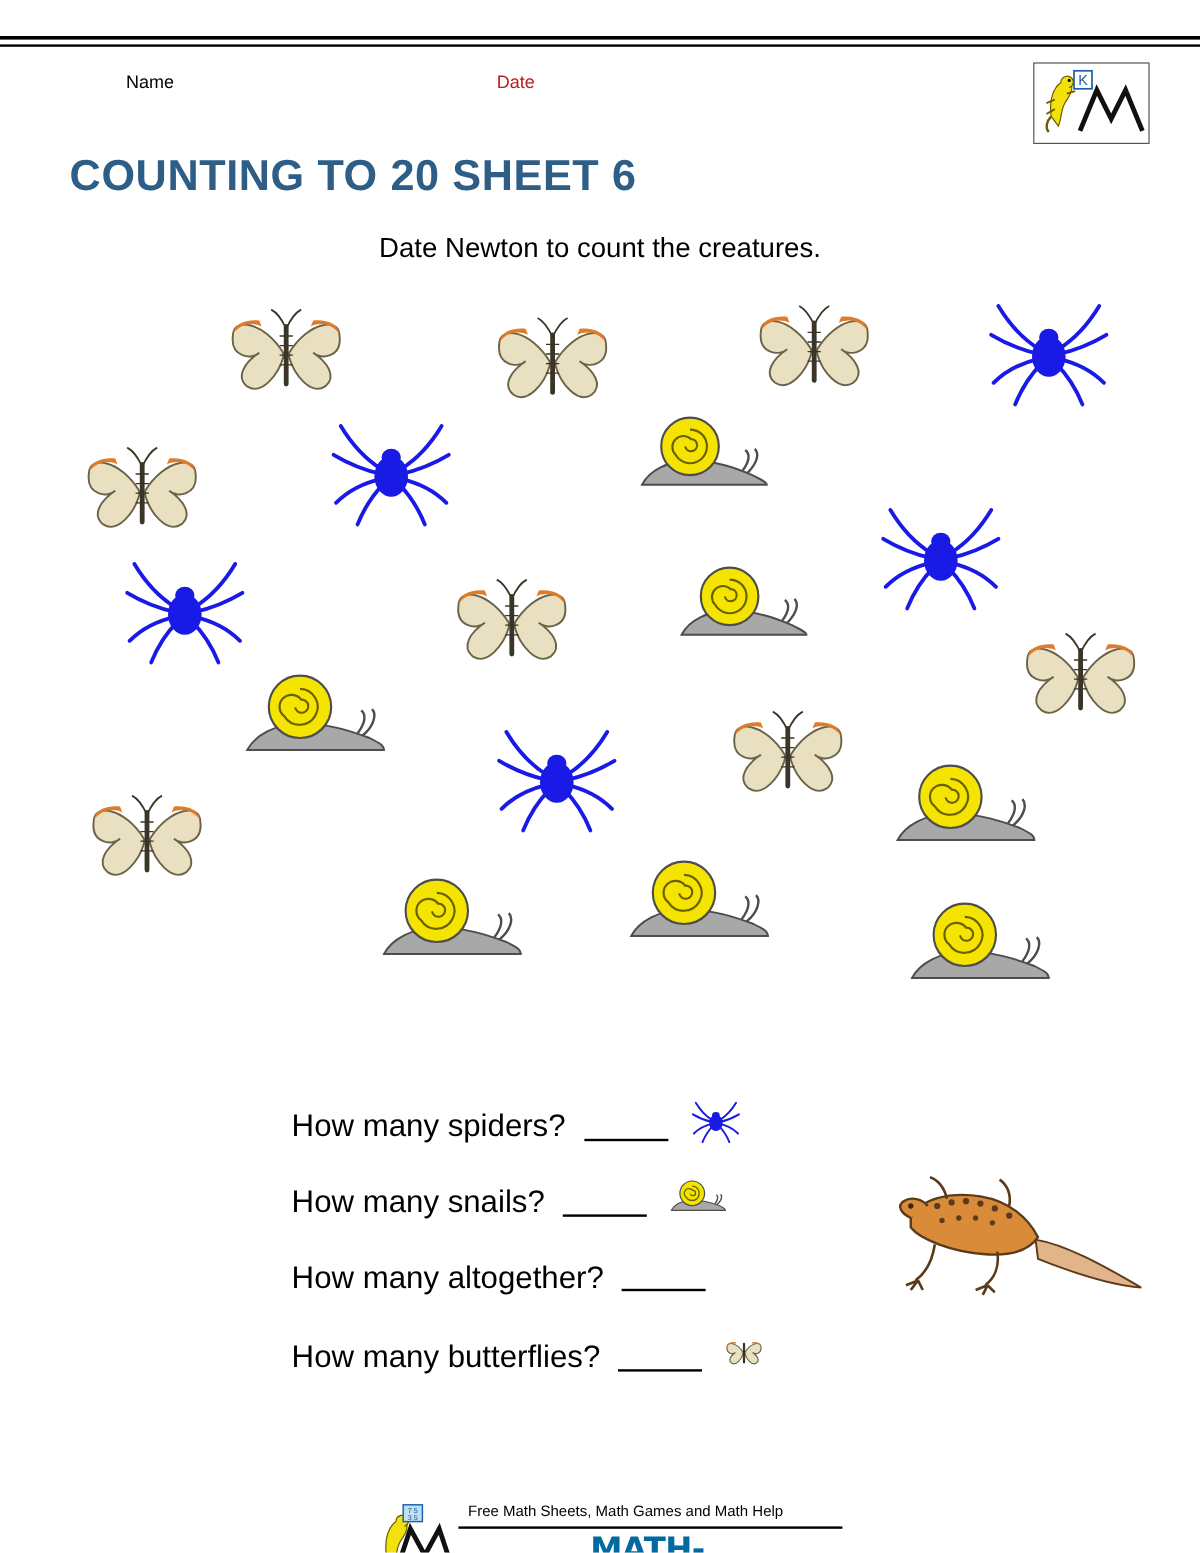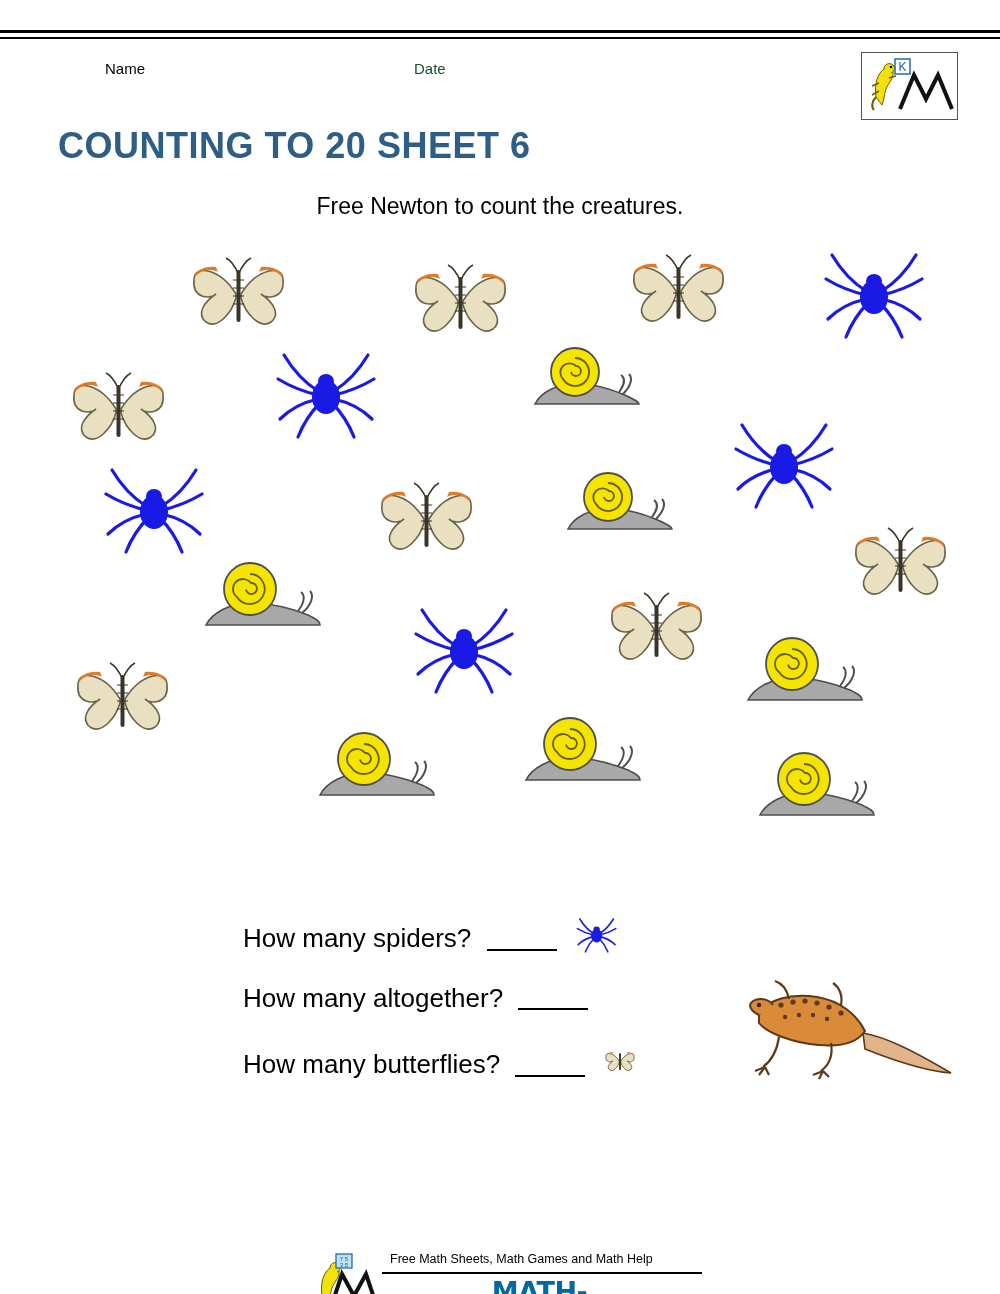--- a/index.html
+++ b/index.html
@@ -40,21 +40,21 @@
     top: 60px;
     font-size: 15px;
     color: #000000;
     margin-left: 48px;
   }
   .date-label {
     position: absolute;
     left: 414px;
     top: 60px;
     font-size: 15px;
-    color: #14532d;
+    color: #b91c1c;
   }
   .logo-box {
     position: absolute;
     right: 42px;
     top: 52px;
     width: 95px;
     height: 66px;
     border: 1px solid #555;
     background: #ffffff;
   }
@@ -192,21 +192,21 @@
 
       <rect x="33" y="6" width="15" height="15" fill="#ffffff" stroke="#1a5fa8" stroke-width="1.4"></rect>
       <text x="40.5" y="18" font-family="Liberation Sans, sans-serif" font-size="12" fill="#1a5fa8" text-anchor="middle">K</text>
 
       <path d="M38 56 L52 22 L64 46 L76 22 L90 56" fill="none" stroke="#111" stroke-width="4"></path>
       <path d="M52 22 L64 46 L76 22" fill="none" stroke="#111" stroke-width="3"></path>
     </svg>
   </div>
 
   <div class="title">COUNTING TO 20 SHEET 6</div>
-  <div class="instruction">Free Newton to count the creatures.</div>
+  <div class="instruction">Date Newton to count the creatures.</div>
 
   <div class="canvas">
 
     <div class="creature" style="left:186px;top:15px;">
       <svg width="105" height="88" viewBox="0 0 105 88">
         <g>
           <path d="M50 44 C34 18 8 14 8 30 C6 48 24 50 30 44 C18 52 10 64 20 72 C32 80 46 62 50 48 Z" fill="#e8e0c0" stroke="#6b6348" stroke-width="1.6"></path>
           <path d="M55 44 C71 18 97 14 97 30 C99 48 81 50 75 44 C87 52 95 64 85 72 C73 80 59 62 55 48 Z" fill="#e8e0c0" stroke="#6b6348" stroke-width="1.6"></path>
           <path d="M30 17 C18 16 9 20 8.5 28 C14 20 24 18 32 22 Z" fill="#e07b2a"></path>
           <path d="M75 17 C87 16 96 20 96.5 28 C91 20 81 18 73 22 Z" fill="#e07b2a"></path>
@@ -474,20 +474,33 @@
             <path d="M62 50 C80 46 92 40 102 34"></path>
             <path d="M62 54 C80 58 92 66 100 74"></path>
             <path d="M60 58 C72 70 78 82 82 92"></path>
           </g>
           <ellipse cx="54" cy="52" rx="14" ry="17" fill="#1a1ae6"></ellipse>
           <ellipse cx="54" cy="36" rx="8" ry="7" fill="#1a1ae6"></ellipse>
         </svg>
       </span>
     </div>
 
+    <div class="q-row">
+      <span class="q-text">How many snails?</span>
+      <span class="q-blank"></span>
+      <span class="q-icon">
+        <svg width="52" height="34" viewBox="0 0 130 86">
+          <path d="M8 70 C14 58 32 48 52 48 C76 48 94 54 110 60 C118 64 122 66 122 70 Z" fill="#a8a8a8" stroke="#4d4d4d" stroke-width="2.4"></path>
+          <path d="M104 58 C114 50 116 40 112 36" fill="none" stroke="#4d4d4d" stroke-width="3"></path>
+          <path d="M100 56 C107 47 107 40 103 37" fill="none" stroke="#4d4d4d" stroke-width="3"></path>
+          <circle cx="52" cy="34" r="26" fill="#f5e400" stroke="#4d4d4d" stroke-width="2.6"></circle>
+          <path d="M52 34 m0 -15 a15 15 0 1 1 -13 23 a10 10 0 1 1 14 -14 a5.5 5.5 0 1 1 -5 6.5" fill="none" stroke="#6b6000" stroke-width="2.6"></path>
+        </svg>
+      </span>
+    </div>
 
     <div class="q-row">
       <span class="q-text">How many altogether?</span>
       <span class="q-blank"></span>
     </div>
 
     <div class="q-row">
       <span class="q-text">How many butterflies?</span>
       <span class="q-blank"></span>
       <span class="q-icon">

